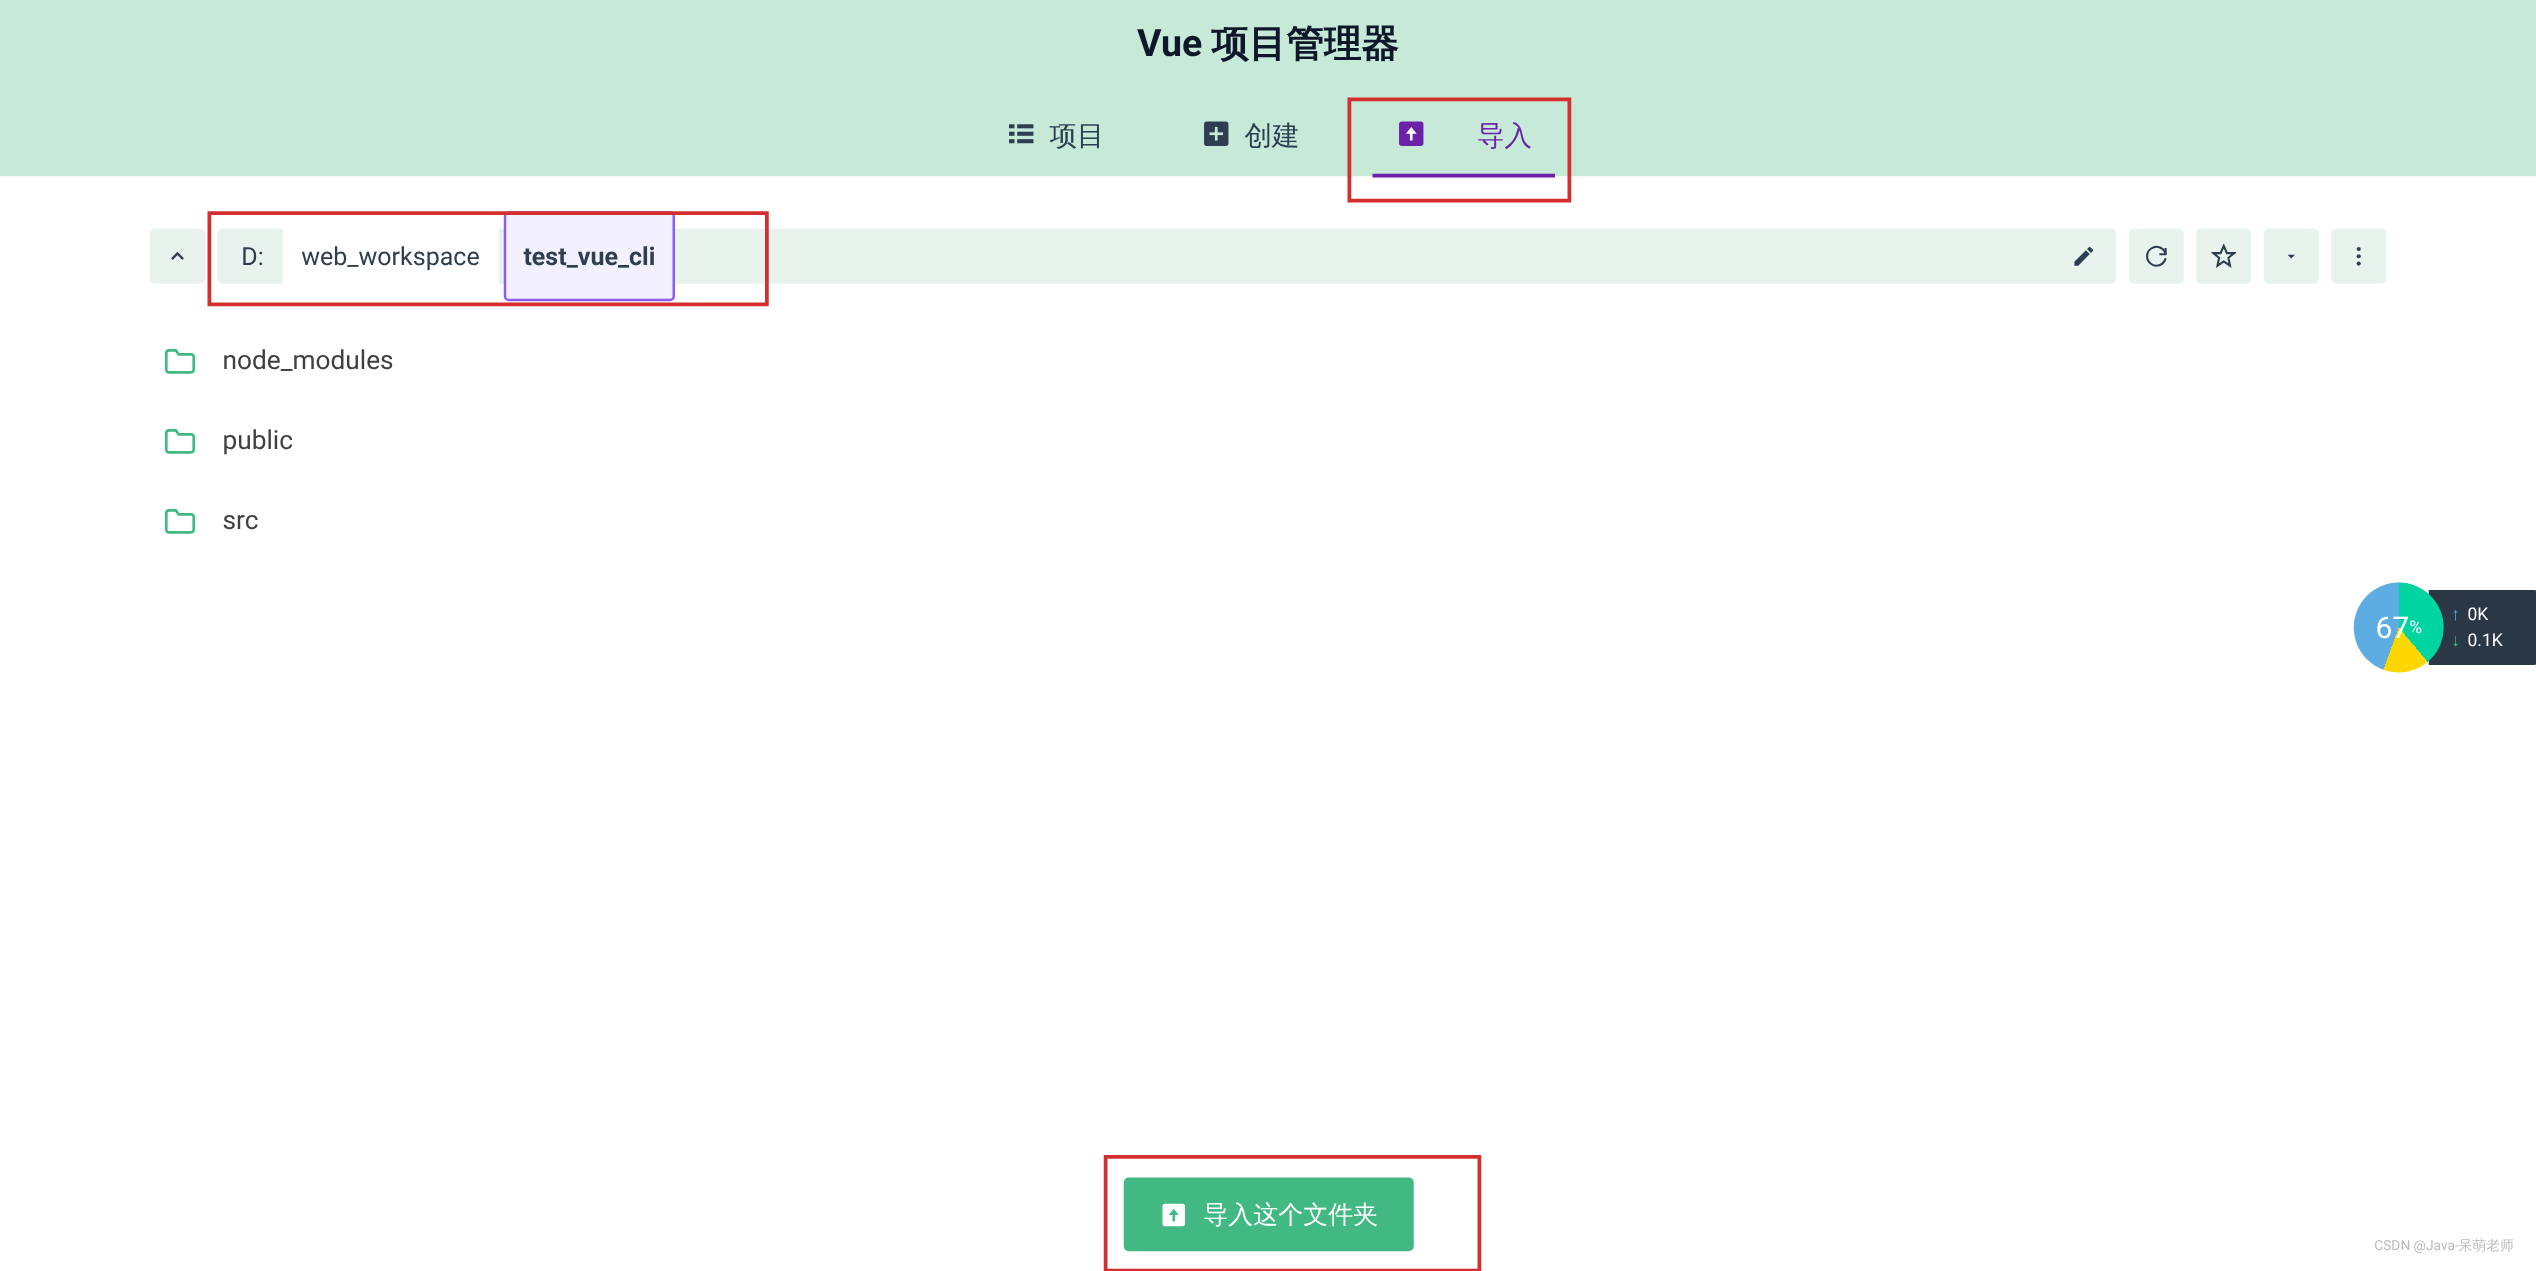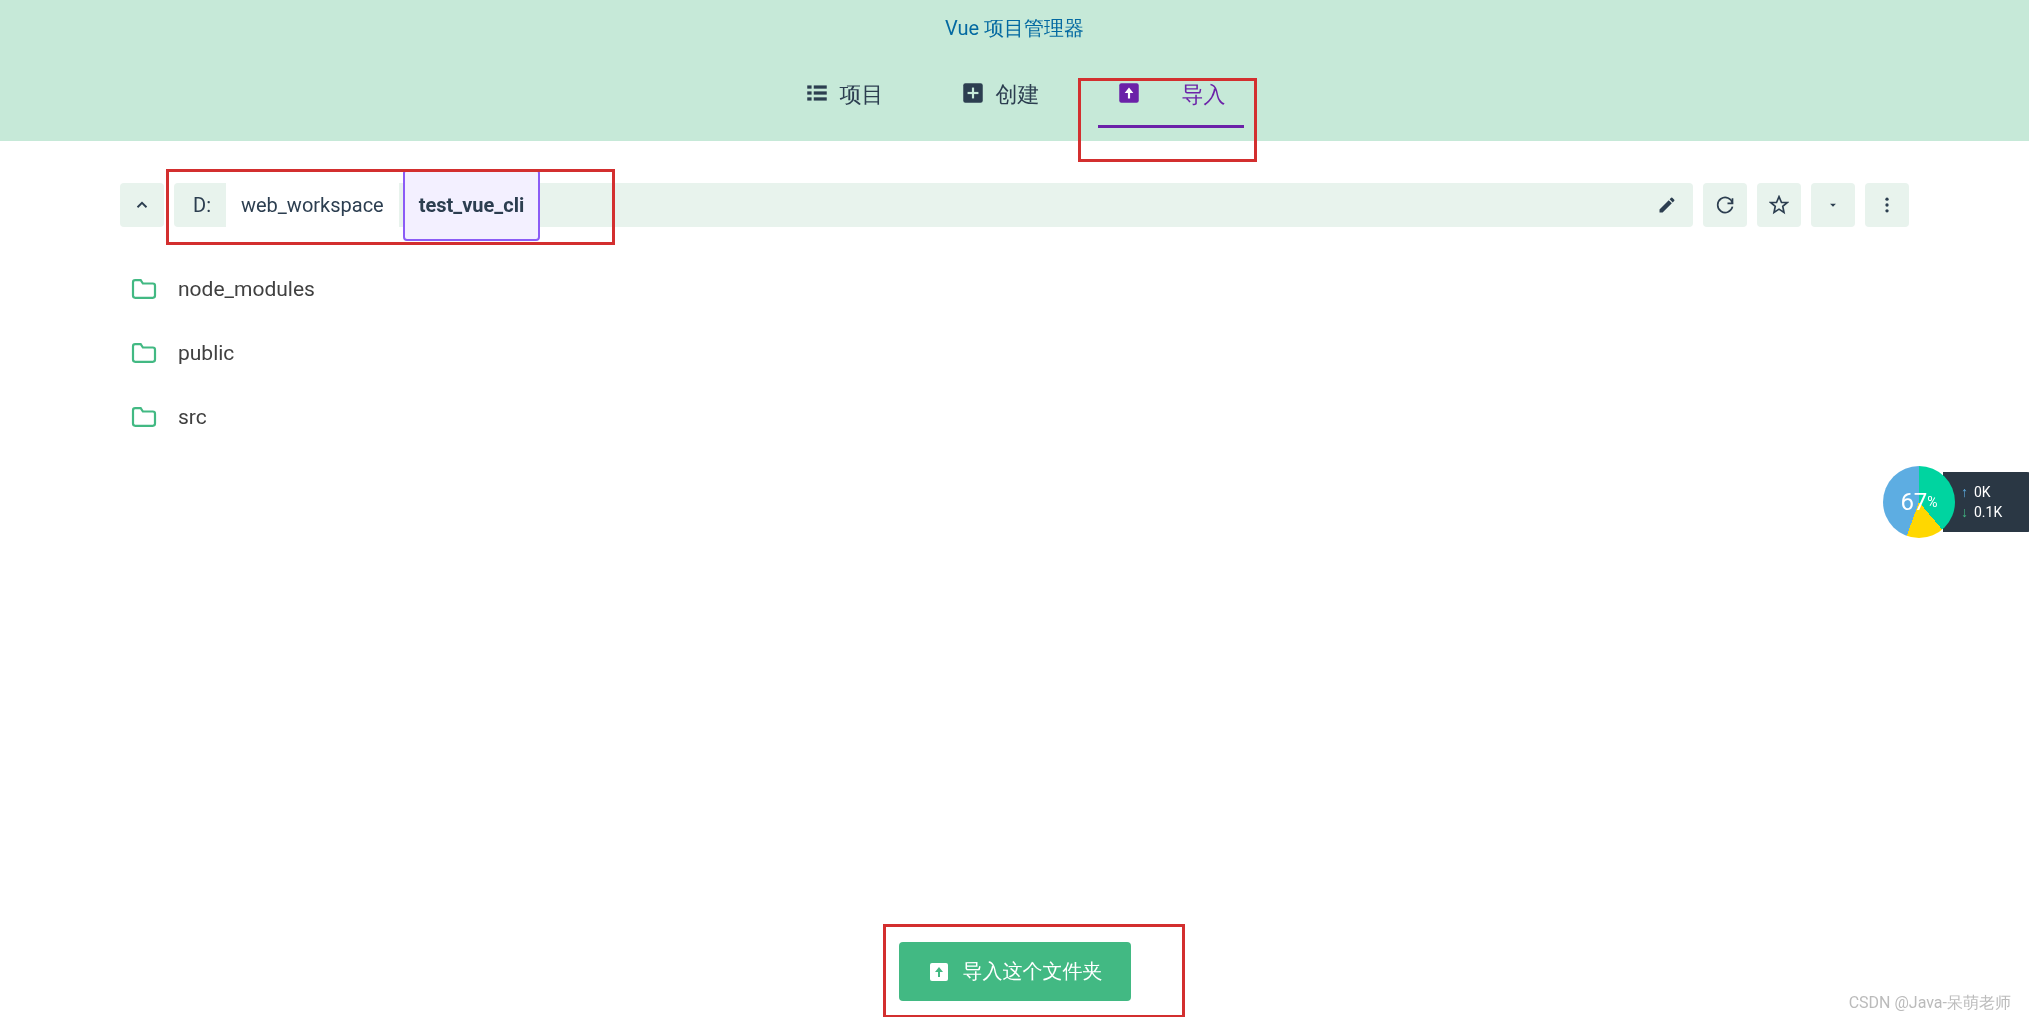--- a/index.html
+++ b/index.html
@@ -1,19 +1,19 @@
 <!DOCTYPE html>
 <html><head>
   <meta charset="utf-8">
   <style>
     * { margin: 0; padding: 0; box-sizing: border-box; font-family: -apple-system, BlinkMacSystemFont, "Segoe UI", Roboto, "Helvetica Neue", Arial, sans-serif; }
     body { background: #fff; width: 2029px; height: 1017px; position: relative; overflow: hidden; }
     
     .header { background: #c6e9d8; height: 141px; display: flex; flex-direction: column; align-items: center; }
-    .title { font-size: 20px; color: #0369a1; font-weight: 400; margin-top: 15px; }
+    .title { font-size: 30px; color: #0f172a; font-weight: 700; margin-top: 15px; }
     .tabs { display: flex; margin-top: 28px; gap: 40px; align-items: center; }
     .tab { display: flex; gap: 10px; font-size: 22px; color: #2c3e50; padding: 10px 18px; cursor: pointer; position: relative; }
     .tab.active { color: #6b21a8; gap: 40px; }
     .tab.active::after { content: ''; position: absolute; bottom: -8px; left: 0; right: 0; height: 3px; background: #6b21a8; }
     .tab-highlight { position: absolute; border: 3px solid #d32f2f; }
     .highlight-tab { top: 78px; left: 1078px; width: 179px; height: 84px; }
     
     .path-row { display: flex; align-items: center; margin: 42px 120px 0 120px; gap: 10px; position: relative; }
     .path-bar { flex: 1; background: #e8f3ed; height: 44px; border-radius: 4px; display: flex; align-items: center; padding: 0 8px; gap: 4px; }
     .up-btn { width: 44px; height: 44px; background: #e8f3ed; border-radius: 4px; display: flex; align-items: center; justify-content: center; cursor: pointer; }
@@ -26,21 +26,21 @@
     
     .file-list { margin: 30px 120px 0 120px; }
     .file-item { display: flex; align-items: center; gap: 20px; padding: 20px 10px; cursor: pointer; }
     .file-name { font-size: 21px; color: #404040; }
     .folder-icon { width: 28px; height: 22px; }
     
     .import-btn-wrap { position: absolute; bottom: 16px; left: 50%; transform: translateX(-50%); }
     .import-btn { background: #42b983; color: #fff; border: none; padding: 16px 28px; font-size: 20px; border-radius: 4px; display: flex; align-items: center; gap: 12px; cursor: pointer; }
     .highlight-import { top: -18px; left: -16px; width: 302px; height: 94px; }
     
-    .watermark { position: absolute; bottom: 3px; right: 18px; color: #bbb; font-size: 16px; }
+    .watermark { position: absolute; bottom: 13px; right: 18px; color: #bbb; font-size: 11px; }
     
     .widget { position: absolute; right: -4px; top: 466px; display: flex; align-items: center; }
     .widget-circle { width: 72px; height: 72px; border-radius: 50%; background: #2a3744; display: flex; align-items: center; justify-content: center; color: #fff; font-size: 24px; position: relative; z-index: 2; border: 4px solid transparent; background-clip: padding-box; }
     .widget-circle::before { content:''; position: absolute; inset: -4px; border-radius: 50%; background: conic-gradient(#00d4a0 0deg, #00d4a0 140deg, #ffd700 140deg, #ffd700 200deg, #5dade2 200deg, #5dade2 360deg); z-index: -1; }
     .widget-panel { background: #2a3744; color: #fff; height: 60px; width: 90px; border-radius: 0 6px 6px 0; margin-left: -12px; display: flex; flex-direction: column; justify-content: center; padding-left: 18px; font-size: 14px; gap: 4px; }
     .widget-line { display: flex; align-items: center; gap: 6px; }
     .arrow-up { color: #5dade2; }
     .arrow-down { color: #42b983; }
     
     .icon-svg { display: block; }

